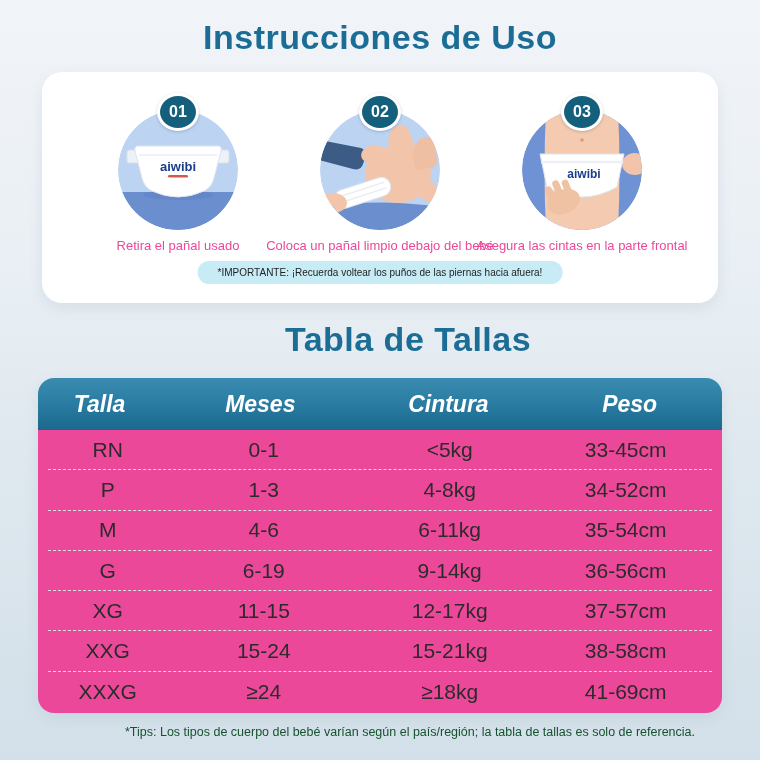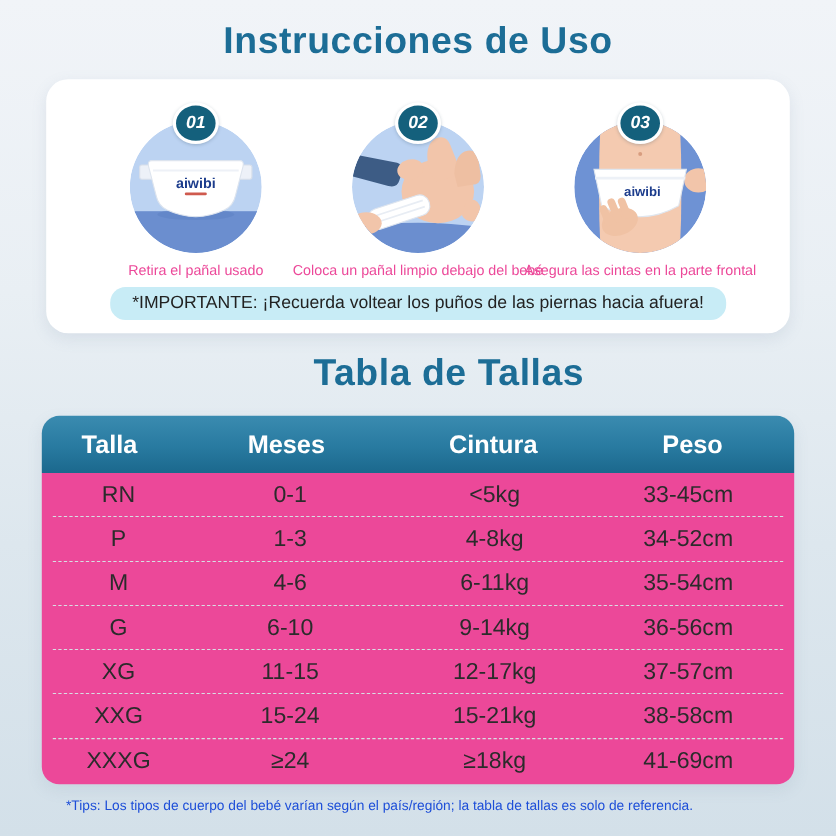--- a/index.html
+++ b/index.html
@@ -30,63 +30,63 @@
     position:absolute;top:38px;left:0;width:120px;height:120px;border-radius:50%;
     overflow:hidden;
   }
   .step-circle svg{display:block;width:120px;height:120px;}
   .step-badge{
     position:absolute;top:21px;left:50%;transform:translateX(-50%);
     width:36px;height:32px;border-radius:50%;
     background:#14607c;border:3px solid #ffffff;
     color:#ffffff;font-size:16px;font-weight:bold;
     display:flex;align-items:center;justify-content:center;
-    box-shadow:0 1px 3px rgba(40,70,90,.25);z-index:2;font-style:italic;
+    box-shadow:0 1px 3px rgba(40,70,90,.25);z-index:2;
   }
   .step-caption{
     position:absolute;top:166px;left:50%;transform:translateX(-50%);
     white-space:nowrap;font-size:13px;color:#ec4899;
   }
   .important-pill{
     position:absolute;top:189px;left:50%;transform:translateX(-50%);
     background:#c8ecf6;border-radius:14px;padding:6px 20px;
-    font-size:16px;color:#222222;white-space:nowrap;
+    font-size:10px;color:#222222;white-space:nowrap;
   }
 
   
   .size-table{
     position:absolute;left:38px;top:378px;width:684px;
     box-shadow:0 5px 14px rgba(110,135,160,.12);border-radius:16px;
   }
   .table-header{
     height:52px;border-radius:16px 16px 0 0;
     background:linear-gradient(180deg,#3a8bb0 0%,#287aa0 55%,#1b688d 100%);
-    display:flex;align-items:center;
+    display:flex;align-items:center;font-style:italic;
   }
   .table-header .h-cell{
     color:#ffffff;font-weight:bold;font-size:23px;text-align:center;
   }
   .table-body{
     background:#ec4899;border-radius:0 0 16px 16px;overflow:hidden;
   }
   .t-row{
     display:flex;align-items:center;height:39.3px;
     border-bottom:1px dashed #d8dde3;margin:0 10px;
   }
   .t-row:last-child{border-bottom:none;height:41px;}
   .t-cell{font-size:21px;color:#2b2b2b;text-align:center;}
   .c1{width:18%;} .c2{width:29%;} .c3{width:27%;} .c4{width:26%;}
   .table-header .c1,.table-header .c2,.table-header .c3,.table-header .c4{width:auto;}
   .table-header .c1{width:18%;} .table-header .c2{width:29%;}
   .table-header .c3{width:27%;} .table-header .c4{width:26%;}
 
   .footer-tip{
     position:absolute;top:725px;left:0;width:760px;box-sizing:border-box;
-    padding-left:60px;text-align:left;
-    font-size:12.5px;color:#1d4ed8;
+    padding-left:60px;text-align:center;
+    font-size:12.5px;color:#14532d;
   }
   svg text{font-family:"Liberation Sans","DejaVu Sans",sans-serif;}
 </style>
 </head>
 <body>
 
 <h1 class="page-title" id="title-instructions">Instrucciones de Uso</h1>
 
 <div class="card">
   <div class="steps">
@@ -202,21 +202,21 @@
         <div class="t-cell c4">34-52cm</div>
       </div>
       <div class="t-row">
         <div class="t-cell c1">M</div>
         <div class="t-cell c2">4-6</div>
         <div class="t-cell c3">6-11kg</div>
         <div class="t-cell c4">35-54cm</div>
       </div>
       <div class="t-row">
         <div class="t-cell c1">G</div>
-        <div class="t-cell c2">6-10</div>
+        <div class="t-cell c2">6-19</div>
         <div class="t-cell c3">9-14kg</div>
         <div class="t-cell c4">36-56cm</div>
       </div>
       <div class="t-row">
         <div class="t-cell c1">XG</div>
         <div class="t-cell c2">11-15</div>
         <div class="t-cell c3">12-17kg</div>
         <div class="t-cell c4">37-57cm</div>
       </div>
       <div class="t-row">

